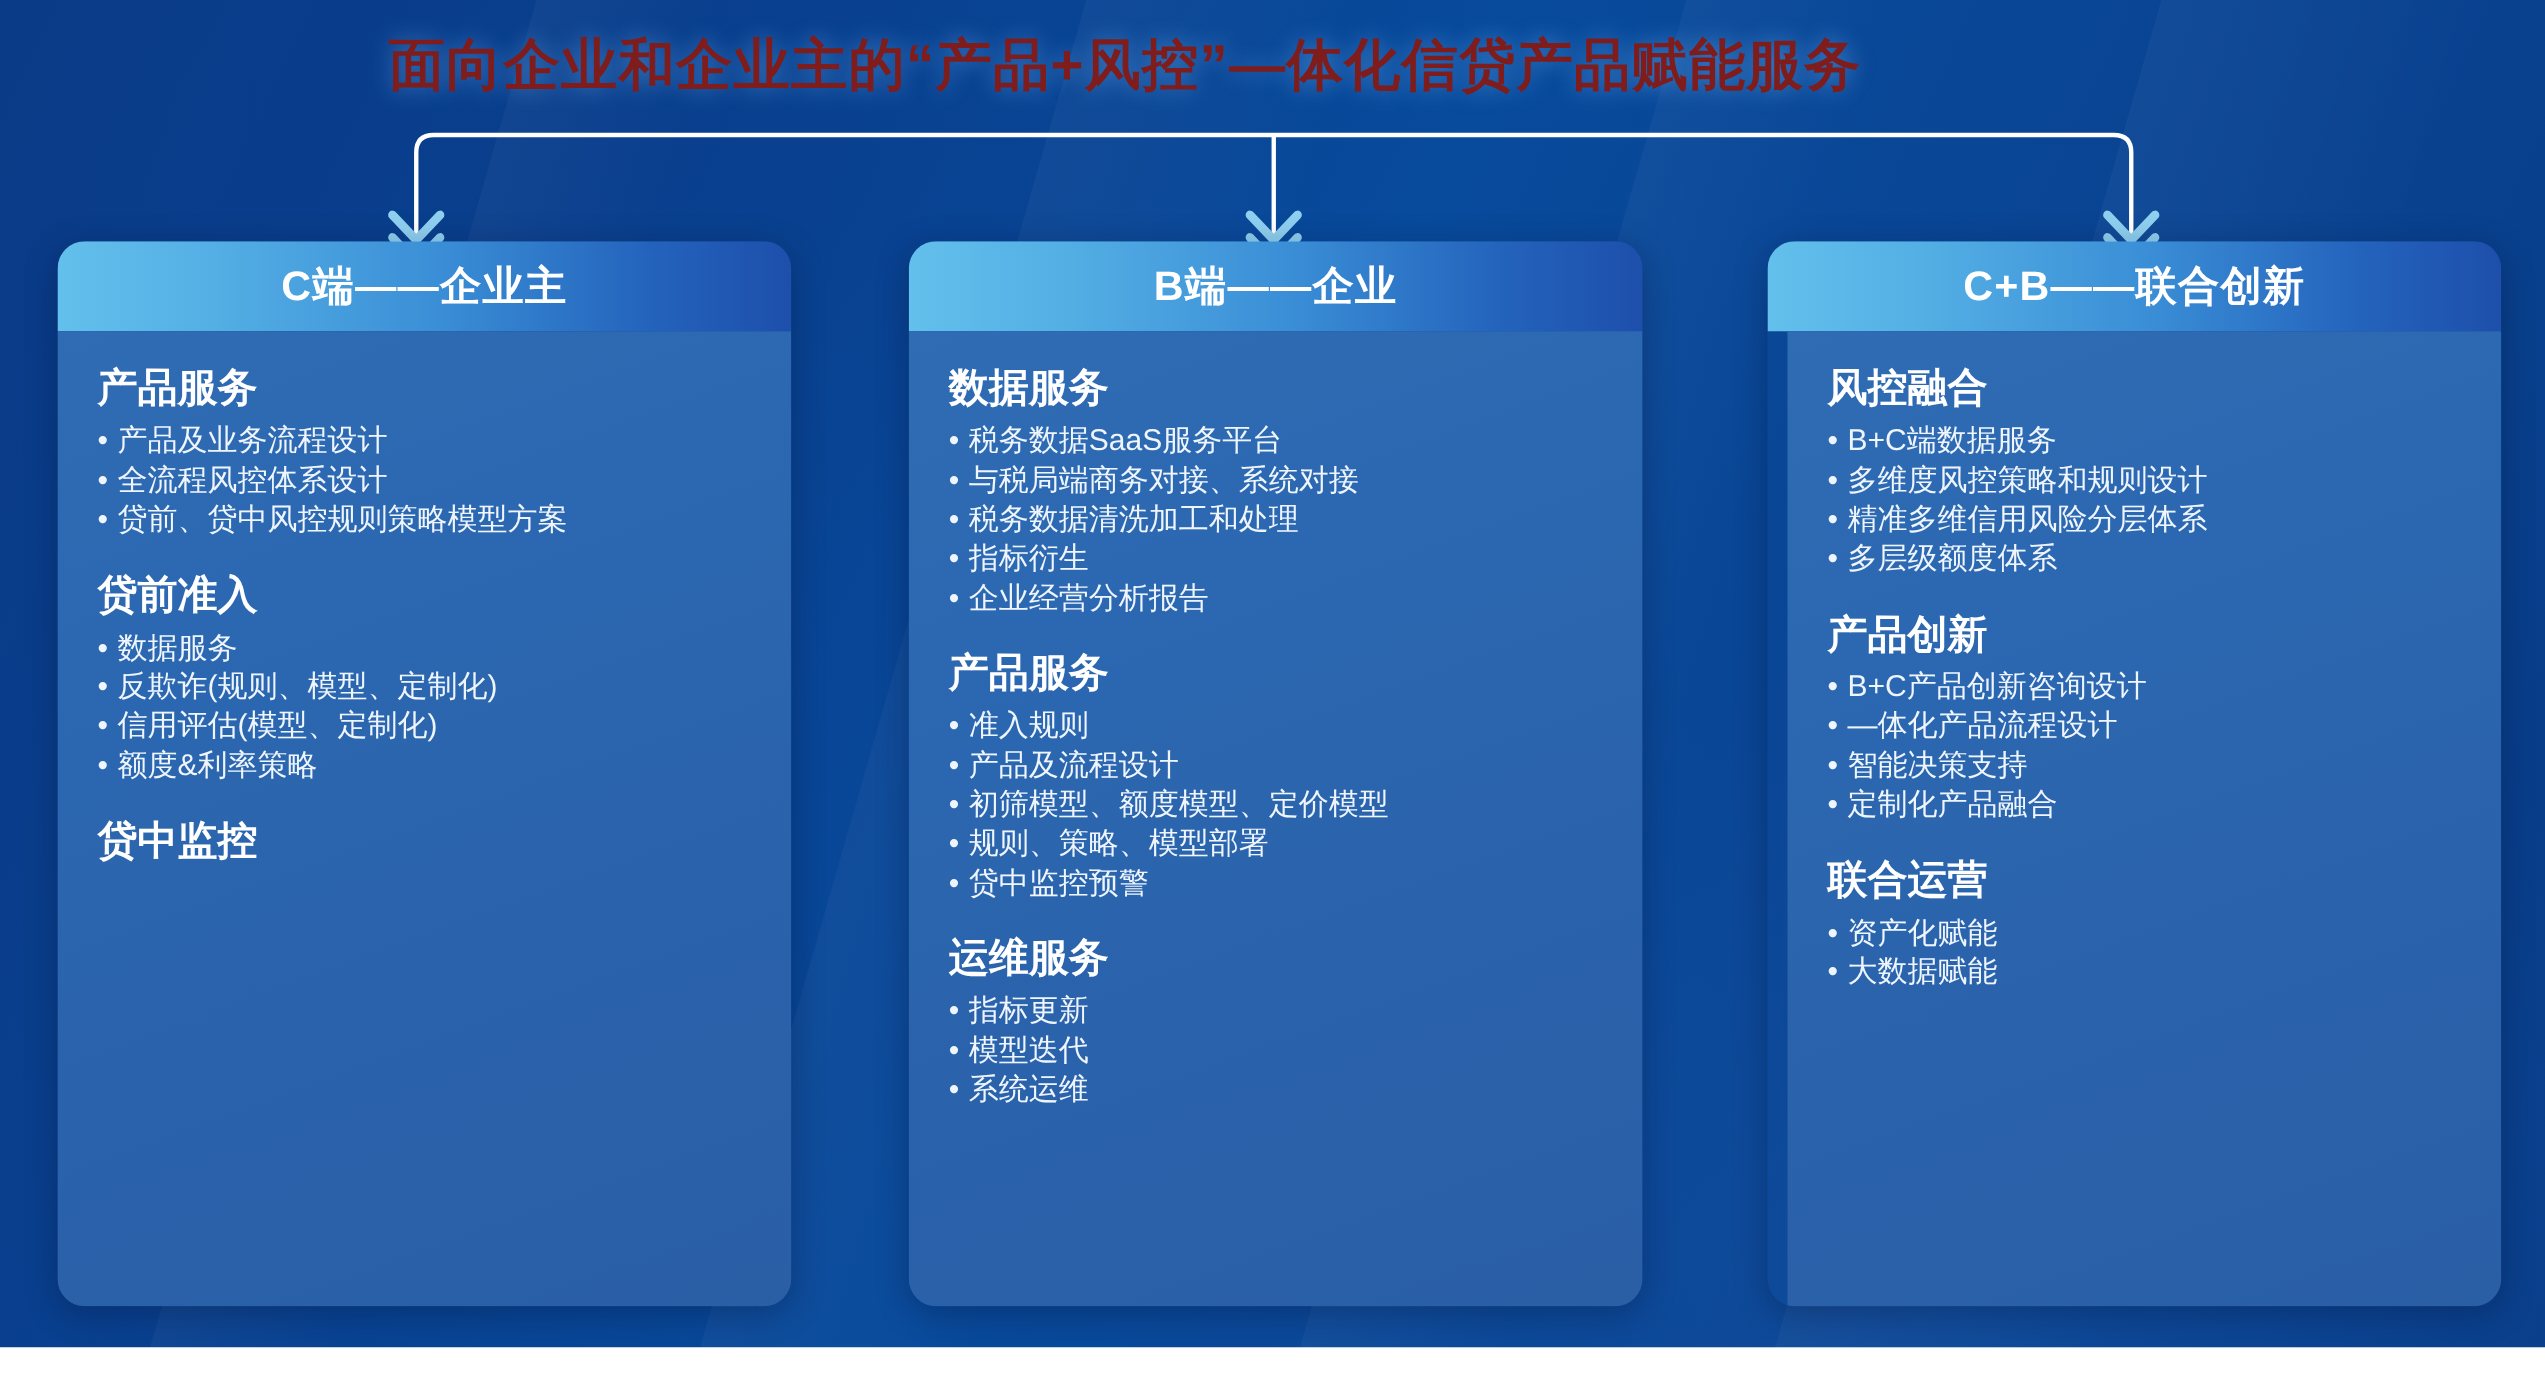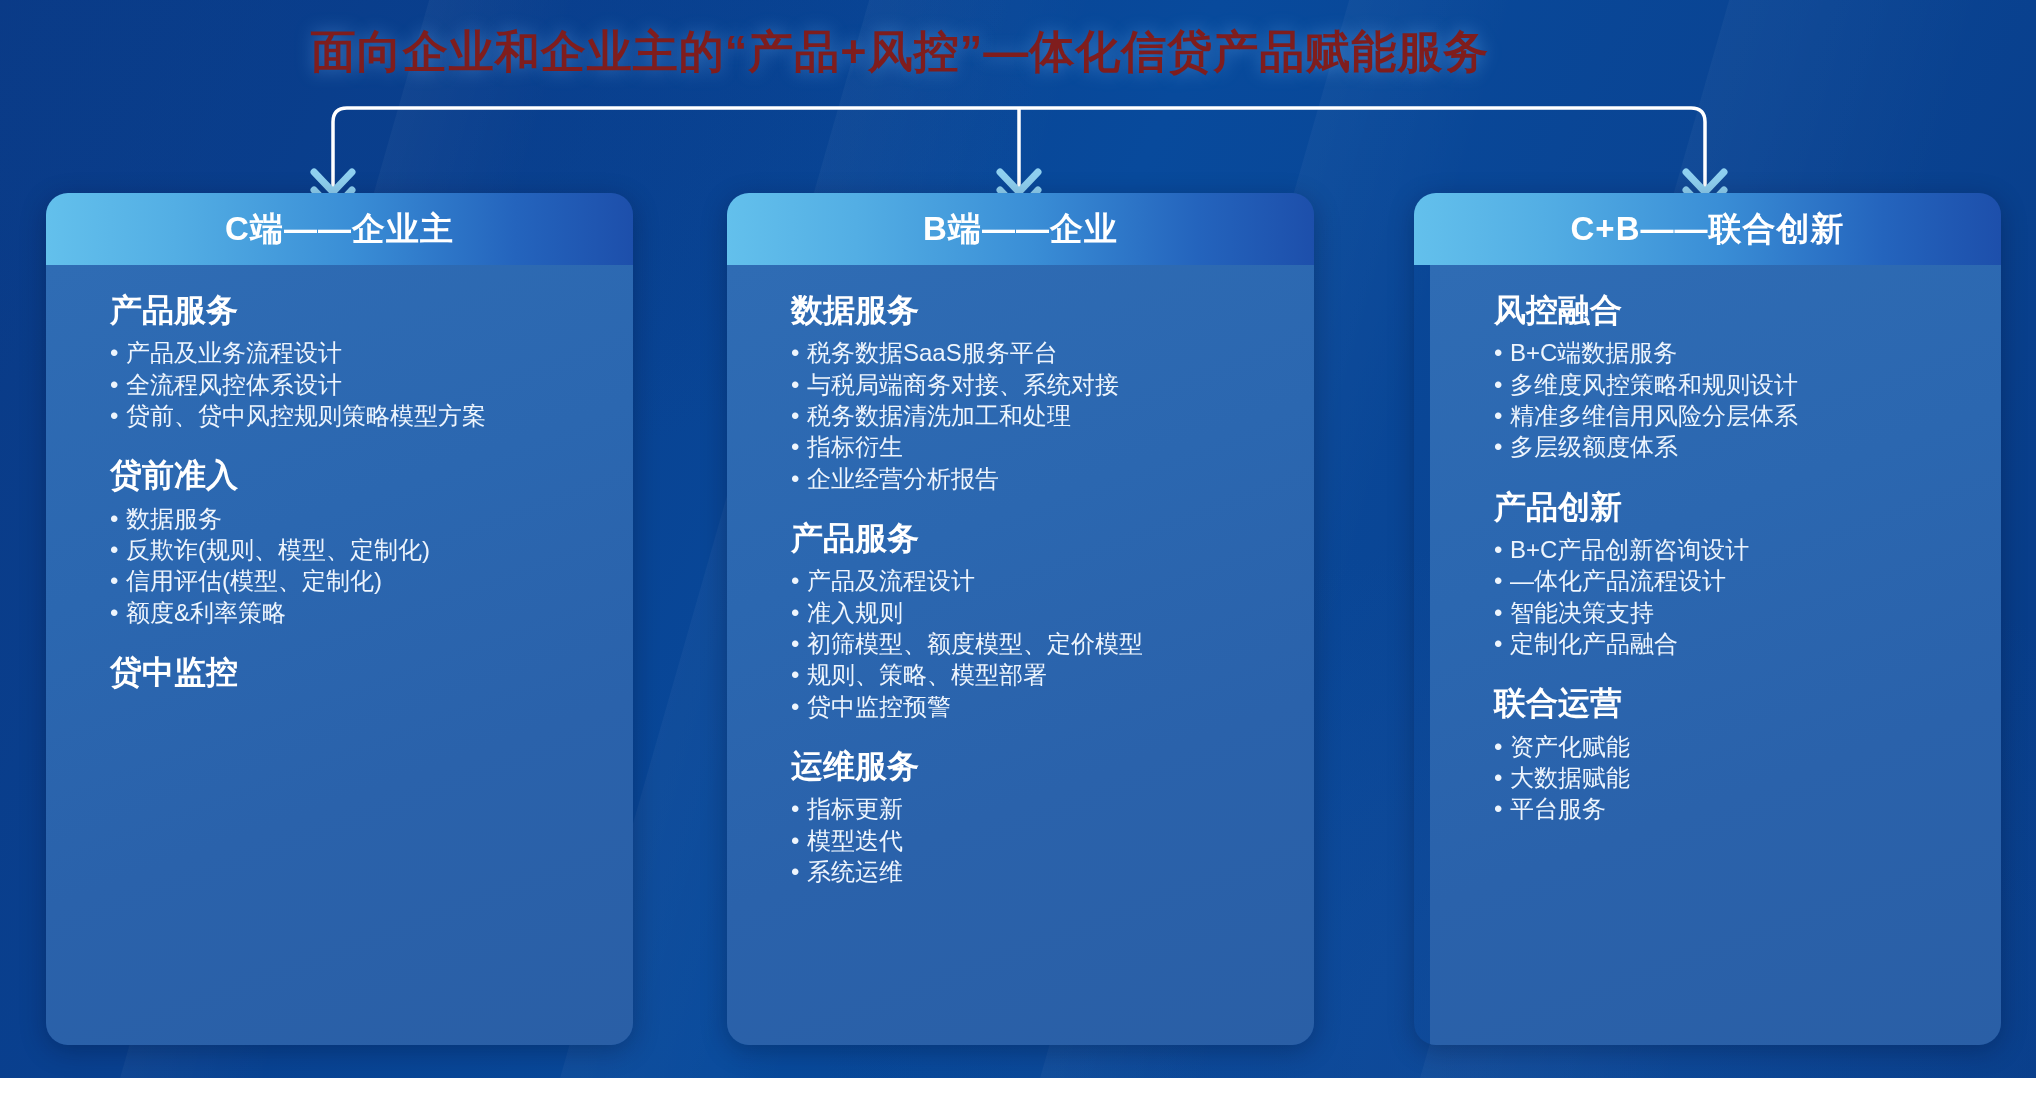--- a/index.html
+++ b/index.html
@@ -55,21 +55,21 @@
     height:72px;
     display:flex; align-items:center; justify-content:center;
     font-size:33px; font-weight:bold; color:#ffffff;
     letter-spacing:1px; white-space:nowrap;
     background:linear-gradient(90deg,#63c0ec 0%, #53aee4 22%, #3a8ed6 52%, #2464bd 80%, #1d4fab 100%);
   }
   .card-body {
     background:linear-gradient(160deg,#2f6cb4 0%, #2b67b0 35%, #2a62ab 65%, #2a5fa6 100%);
     padding:26px 0 30px 0;
   }
-  .card-body.inner-pad { padding-left:64px; padding-right:26px; }
+  .card-body.inner-pad { padding-left:32px; padding-right:26px; }
 
   .section { margin-bottom:26px; }
   .section:last-child { margin-bottom:0; }
   .sec-title {
     font-size:32px; font-weight:bold; color:#ffffff;
     margin-bottom:10px; line-height:1.2; white-space:nowrap;
   }
   ul.items { list-style:none; }
   ul.items li {
     font-size:24px; color:#eef5fd; line-height:1.18;
@@ -156,22 +156,22 @@
           <li>税务数据SaaS服务平台</li>
           <li>与税局端商务对接、系统对接</li>
           <li>税务数据清洗加工和处理</li>
           <li>指标衍生</li>
           <li>企业经营分析报告</li>
         </ul>
       </div>
       <div class="section">
         <div class="sec-title">产品服务</div>
         <ul class="items">
+          <li>准入规则</li>
           <li>产品及流程设计</li>
-          <li>准入规则</li>
           <li>初筛模型、额度模型、定价模型</li>
           <li>规则、策略、模型部署</li>
           <li>贷中监控预警</li>
         </ul>
       </div>
       <div class="section">
         <div class="sec-title">运维服务</div>
         <ul class="items">
           <li>指标更新</li>
           <li>模型迭代</li>
@@ -200,20 +200,19 @@
           <li>—体化产品流程设计</li>
           <li>智能决策支持</li>
           <li>定制化产品融合</li>
         </ul>
       </div>
       <div class="section">
         <div class="sec-title">联合运营</div>
         <ul class="items">
           <li>资产化赋能</li>
           <li>大数据赋能</li>
-          <li>平台服务</li>
         </ul>
       </div>
     </div>
   </div>
 
   <div id="footer-strip"></div>
 </div>
 
 </body></html>

